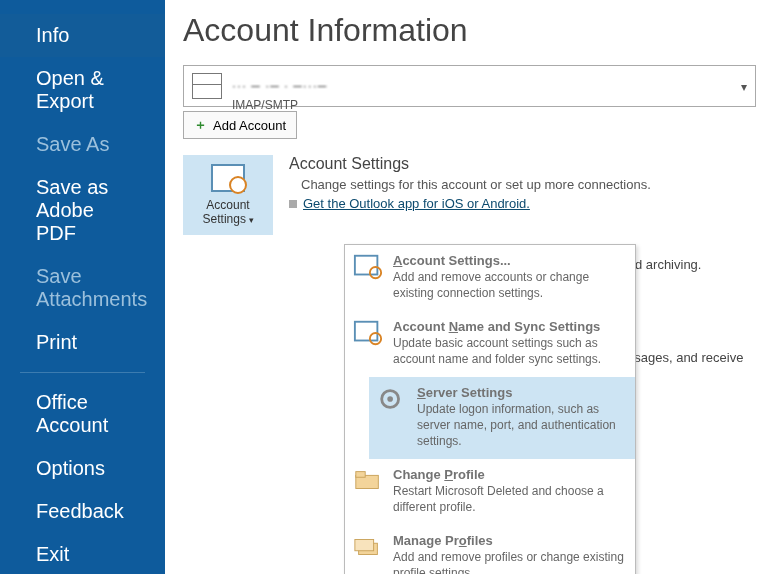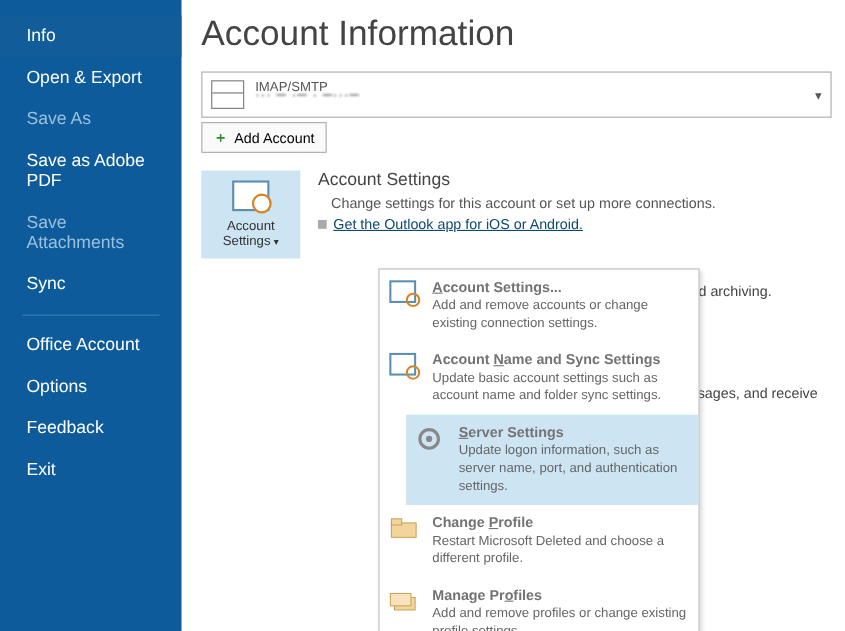--- a/index.html
+++ b/index.html
@@ -1,29 +1,29 @@
 <!DOCTYPE html>
 <html><head>
 <meta charset="utf-8">
 <style>
   * { box-sizing: border-box; margin: 0; padding: 0; }
   body { font-family: "Segoe UI", Arial, sans-serif; font-size: 13px; color: #333; background: #fff; width: 768px; height: 574px; overflow: hidden; }
   .app { display: flex; width: 100%; height: 100%; }
   .sidebar { width: 165px; background: #0e5b9c; color: #fff; padding-top: 14px; }
-  .sidebar .item { padding: 10px 24px; font-size: 16px; cursor: pointer; }
+  .sidebar .item { padding: 10px 36px; font-size: 20px; cursor: pointer; }
   .sidebar .item.active { background: #125c99; }
   .sidebar .item.dim { color: #9bc0dc; }
   .sidebar .divider { border-top: 1px solid #3c7cb0; margin: 8px 20px; }
   .main { flex: 1; padding: 12px 12px 0 18px; position: relative; }
   h1 { font-size: 32px; font-weight: 300; color: #444; margin-bottom: 16px; }
   .account-select { flex:1; border: 1px solid #aaa; height: 42px; display: flex; align-items: center; padding: 0 8px; position: relative; }
   .account-select .mail-icon { width: 30px; height: 26px; border:1px solid #777; position:relative; margin-right:10px;}
   .account-select .mail-icon::after{content:""; position:absolute; left:0; right:0; top:40%; border-top:1px solid #777;}
   .account-select .addr { font-size:12px; color:#222; filter: blur(1.2px); }
-  .account-select .proto { font-size:12px; color:#555; position:absolute; left:48px; top:6px;}
+  .account-select .proto { font-size:12px; color:#555; position:absolute; left:48px; top:32px;}
   .account-select .chev { position:absolute; right:8px; top:14px; color:#555; font-size:12px;}
   .add-account { margin-top:4px; border:1px solid #aaa; background:#fafafa; padding:4px 10px; font-size:13px; display:inline-flex; align-items:center; gap:6px; cursor:pointer;}
   .add-account .plus { color:#2f8a2f; font-weight:bold;}
   .section { display:flex; margin-top:16px; gap:16px;}
   .big-btn { width:90px; height:80px; background:#cde4f3; display:flex; flex-direction:column; align-items:center; justify-content:center; font-size:12px; color:#333; text-align:center; cursor:pointer;}
   .big-btn .icon { width:34px; height:28px; background:#fff; border:2px solid #5a8fb5; margin-bottom:6px; position:relative;}
   .big-btn .icon::after{content:""; position:absolute; right:-4px; bottom:-4px; width:14px; height:14px; border:2px solid #d98324; border-radius:50%; background:#fff;}
   .big-btn .chev { font-size:9px; margin-left:3px;}
   .section h2 { font-size:16px; font-weight:400; color:#444; margin-bottom:4px;}
   .section .sub { font-size:13px; color:#555; margin-bottom:4px;margin-left:12px;}
@@ -45,21 +45,21 @@
 </head>
 <body>
 
 <div class="app">
   <div class="sidebar">
     <div class="item active">Info</div>
     <div class="item">Open &amp; Export</div>
     <div class="item dim">Save As</div>
     <div class="item">Save as Adobe PDF</div>
     <div class="item dim">Save Attachments</div>
-    <div class="item">Sync</div>
+    <div class="item">Print</div>
     <div class="divider"></div>
     <div class="item">Office Account</div>
     <div class="item">Options</div>
     <div class="item">Feedback</div>
     <div class="item">Exit</div>
   </div>
 
   <div class="main">
     <h1>Account Information</h1>
 

